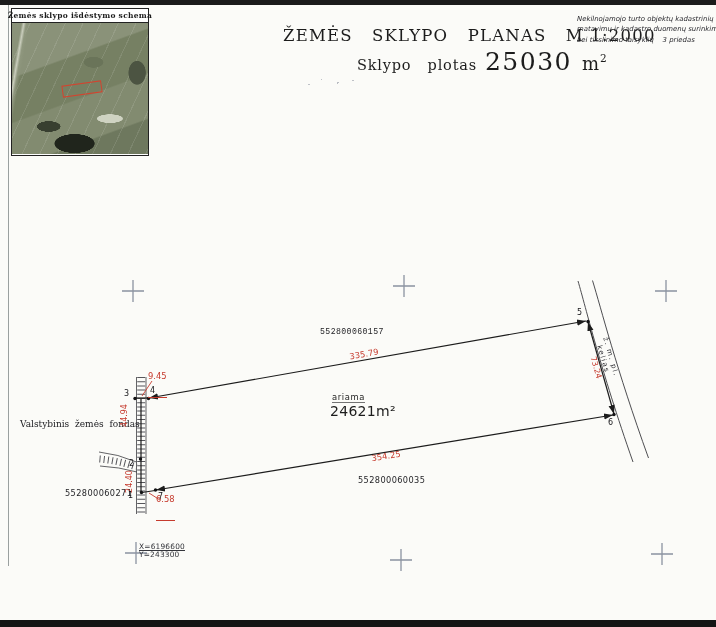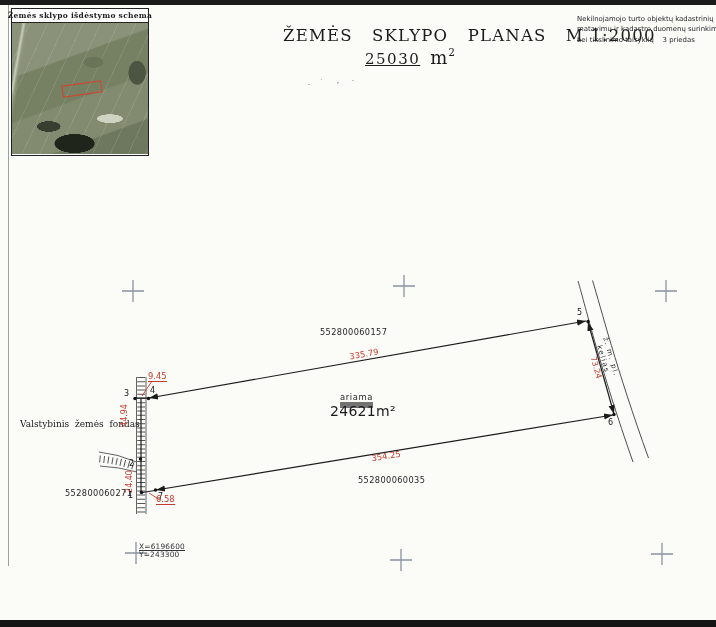--- a/index.html
+++ b/index.html
@@ -24,39 +24,39 @@
       linear-gradient(100deg, rgba(0,0,0,0) 6%, #c9cdbc 7.5%, #8f977e 9%, rgba(0,0,0,0) 11%),
       repeating-linear-gradient(115deg, rgba(255,255,255,.10) 0 1px, rgba(0,0,0,0) 1px 16px),
       linear-gradient(160deg,#8a9279 0 30%, #768063 31% 55%, #828b70 56% 80%, #6e785e 81%);}
   .plot-outline{position:absolute;left:50px;top:60px;width:38px;height:10px;border:1px solid #d2442f;
       transform:rotate(-8deg);}
 
   
   .title1{left:283px;top:26px;font-family:"DejaVu Serif",serif;font-size:16.5px;letter-spacing:1.2px;white-space:pre;}
   .title2{left:357px;top:47px;display:flex;align-items:baseline;font-family:"DejaVu Serif",serif;white-space:pre;}
   .t2-label{font-size:14.5px;letter-spacing:.8px;}
-  .t2-value{font-size:15px;letter-spacing:1.5px;margin-left:8px;text-decoration:underline;}
+  .t2-value{font-size:25px;letter-spacing:1.5px;margin-left:8px;}
   .t2-unit{font-size:18px;margin-left:10px;}
   .t2-sup{font-size:10.5px;position:relative;top:-8px;margin-left:1px;}
-  .note{left:577px;top:14px;width:138px;font-size:6.9px;line-height:1.5;color:#26262b;}
+  .note{left:577px;top:14px;width:138px;font-size:6.9px;line-height:1.5;color:#26262b;font-style:italic;}
   .note div{white-space:pre;}
   .pencil{left:302px;top:74px;width:58px;height:16px;opacity:.55;background-image:
       radial-gradient(circle 1px at 12% 65%, #8d93a0 60%, rgba(0,0,0,0) 61%),
       radial-gradient(circle 1px at 34% 35%, #8d93a0 60%, rgba(0,0,0,0) 61%),
       radial-gradient(circle 1.4px at 62% 55%, #868c99 60%, rgba(0,0,0,0) 61%),
       radial-gradient(circle 1px at 88% 40%, #8d93a0 60%, rgba(0,0,0,0) 61%);}
 
   
   .lbl{position:absolute;font-size:8.2px;letter-spacing:.4px;color:#1e1e22;}
   .dim{position:absolute;font-size:8.4px;color:#c63b2e;text-align:center;}
-  .underl{border-bottom:1px solid currentColor;padding-bottom:0px;}
+  .underl{border-bottom:1px solid currentColor;padding-bottom:16px;}
   .rot{transform-origin:50% 50%;}
   .pt{position:absolute;font-size:8px;color:#16161a;}
   .owner{left:20px;top:419px;font-family:"DejaVu Serif",serif;font-size:9px;word-spacing:3px;color:#1a1a1e;}
-  .landuse{left:340px;top:392px;font-size:8.4px;letter-spacing:.6px;border-bottom:6px solid #737373;}
+  .landuse{left:332px;top:392px;font-size:8.4px;letter-spacing:.6px;border-bottom:1px solid #737373;}
   .landarea{left:330px;top:403px;font-size:14px;letter-spacing:.3px;}
   .roadname{left:576px;top:350px;width:62px;font-size:7px;letter-spacing:1.4px;text-align:center;color:#2b2b30;}
   .coord{position:absolute;font-size:7.4px;color:#33343a;letter-spacing:.2px;}
 </style>
 </head>
 <body>
 
 <div class="page">
 
   <div class="abs band-top"></div>
@@ -65,20 +65,21 @@
 
   <div class="abs inset">
     <div class="inset-title">Žemės sklypo išdėstymo schema</div>
     <div class="photo">
       <div class="plot-outline"></div>
     </div>
   </div>
 
   <div class="abs title1">ŽEMĖS   SKLYPO   PLANAS   M 1:2000</div>
   <div class="abs title2">
+    <span class="t2-label">Sklypo   plotas</span>
     <span class="t2-value">25030</span>
     <span class="t2-unit">m</span>
     <span class="t2-sup">2</span>
   </div>
   <div class="abs note">
     <div>Nekilnojamojo turto objektų kadastrinių</div>
     <div>matavimų ir kadastro duomenų surinkimo</div>
     <div>bei tikslinimo taisyklių    3 priedas</div>
   </div>
   <div class="abs pencil"></div>
@@ -131,21 +132,21 @@
       <circle cx="141.5" cy="492.5" r="1.7"></circle>
       <circle cx="140.5" cy="459" r="1.7"></circle>
     </g>
 
     <g stroke="#c63b2e" stroke-width="0.9">
       <line x1="152" y1="381" x2="142" y2="396"></line>
       <line x1="160" y1="500" x2="149" y2="493"></line>
     </g>
   </svg>
 
-  <div class="lbl" style="left:320px;top:327px;">552800060157</div>
+  <div class="lbl" style="left:320px;top:327px;font-family:Liberation Mono, monospace;">552800060157</div>
   <div class="dim rot" style="left:340px;top:349px;width:48px;transform:rotate(-10deg);">335.79</div>
 
   <div class="landuse abs">ariama</div>
   <div class="landarea abs">24621m²</div>
 
   <div class="dim rot" style="left:362px;top:451px;width:48px;transform:rotate(-9deg);">354.25</div>
   <div class="lbl" style="left:358px;top:475px;">552800060035</div>
 
   <div class="owner abs">Valstybinis žemės fondas</div>
   <div class="lbl" style="left:65px;top:488px;">552800060271</div>

